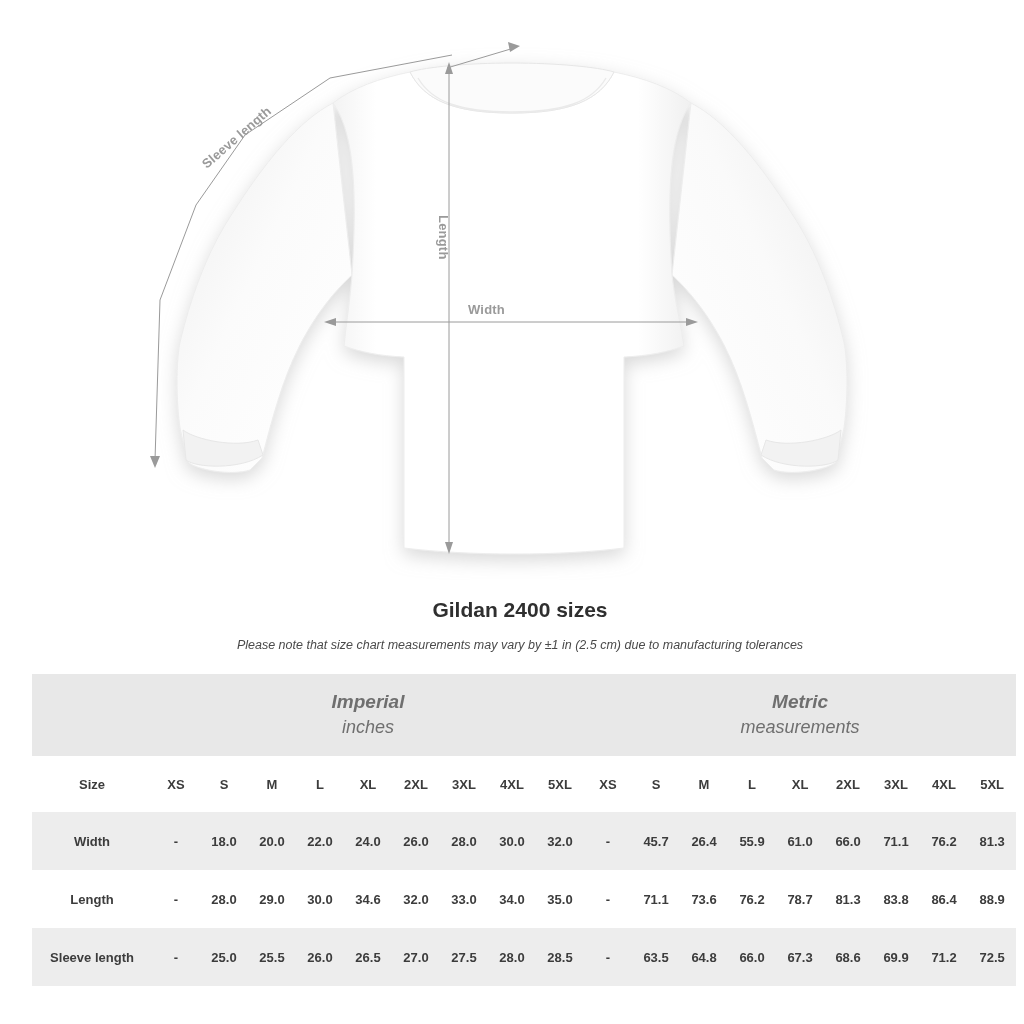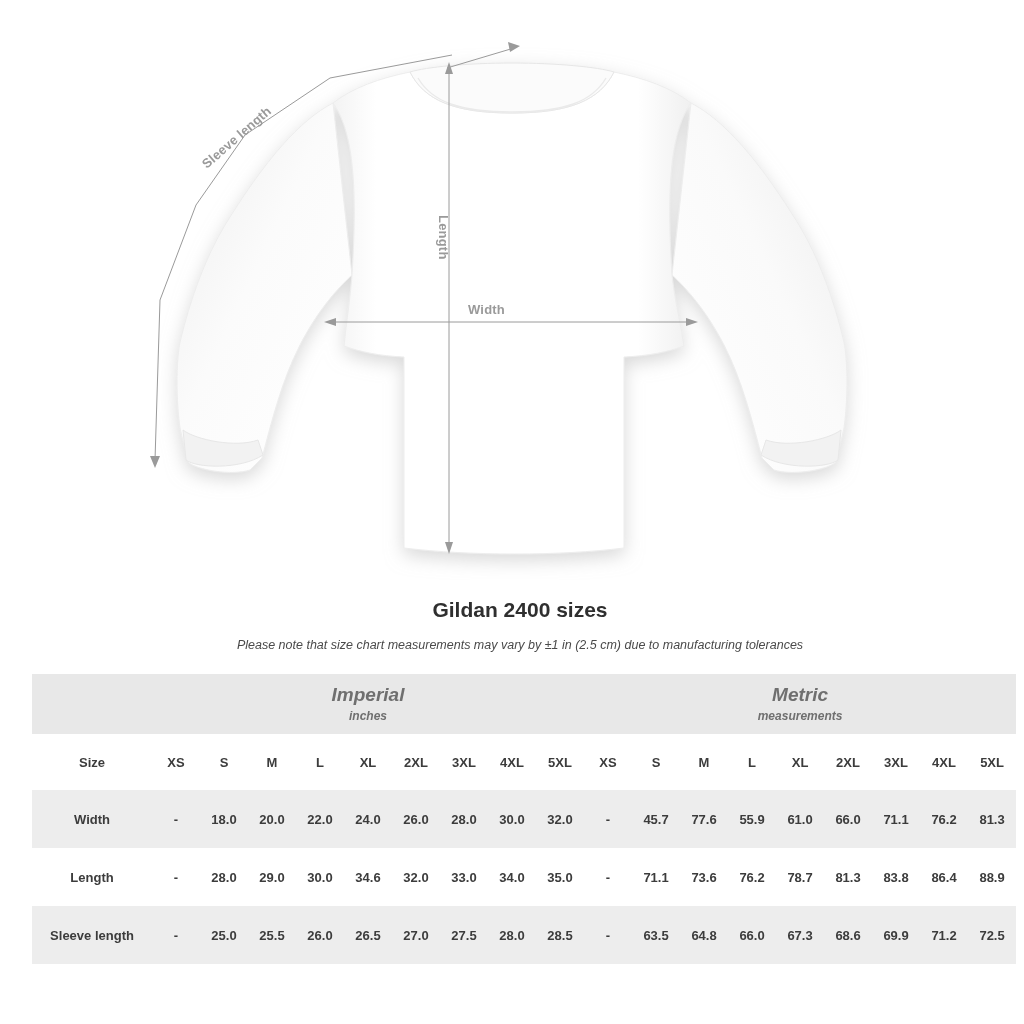--- a/index.html
+++ b/index.html
@@ -88,34 +88,34 @@
   table.size-chart th {
     border: 0;
     font-size: 13px;
     text-align: center;
     color: #3c3c3c;
     font-weight: bold;
     padding: 0;
   }
   .unit-head {
     background: #e8e8e8;
-    height: 60px;
+    height: 82px;
     vertical-align: middle;
   }
   .unit-name {
     font-size: 19px;
     font-style: italic;
     font-weight: bold;
     color: #6f6f6f;
     line-height: 1.1;
   }
   .unit-sub {
-    font-size: 12px;
+    font-size: 18px;
     font-style: italic;
-    font-weight: bold;
+    font-weight: normal;
     color: #6f6f6f;
     padding-top: 4px;
   }
   .hdr-row td {
     height: 56px;
     background: #ffffff;
     vertical-align: middle;
     margin-top: 35px;
   }
   .row-odd td { background: #ededed; }
@@ -288,21 +288,21 @@
         <td>18.0</td>
         <td>20.0</td>
         <td>22.0</td>
         <td>24.0</td>
         <td>26.0</td>
         <td>28.0</td>
         <td>30.0</td>
         <td>32.0</td>
         <td class="sep">-</td>
         <td>45.7</td>
-        <td>77.6</td>
+        <td>26.4</td>
         <td>55.9</td>
         <td>61.0</td>
         <td>66.0</td>
         <td>71.1</td>
         <td>76.2</td>
         <td>81.3</td>
       </tr>
 
       <tr class="data-row row-even">
         <td class="rowlabel-cell">Length</td>

